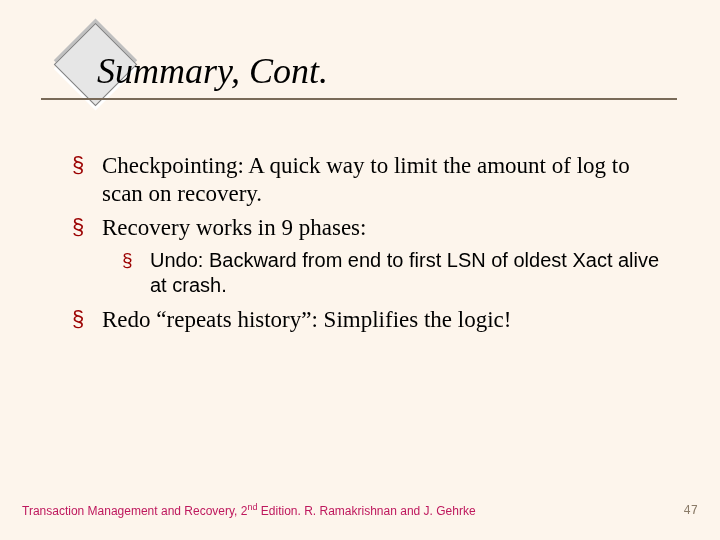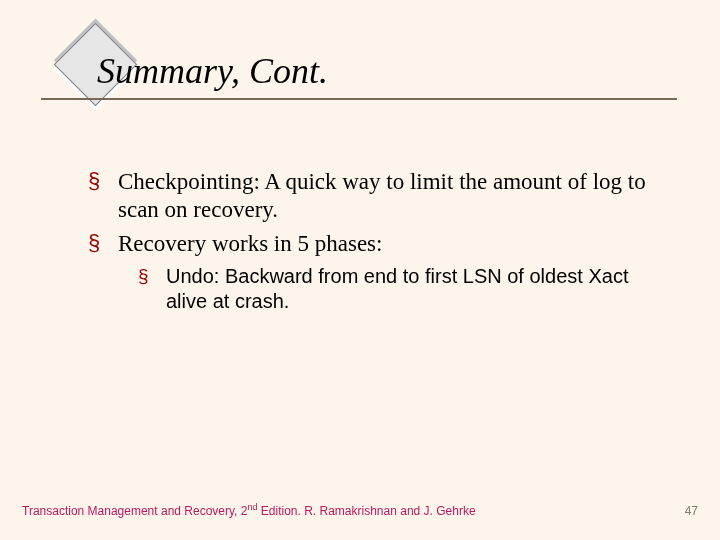--- a/index.html
+++ b/index.html
@@ -54,21 +54,21 @@
     border-top: 2px solid #796a58;
   }
   .content {
     position: absolute;
     top: 152px;
     left: 66px;
     width: 600px;
   }
   ul.level1 {
     list-style: none;
-    margin: 16px;
+    margin: 0;
     padding: 0;
     font-size: 23px;
     line-height: 1.22;
   }
   ul.level1 > li {
     position: relative;
     padding-left: 36px;
     margin-bottom: 6px;
   }
   ul.level1 > li::before {
@@ -110,21 +110,21 @@
     font-size: 12px;
     color: #be185d;
   }
   .footer-left sup {
     font-size: 9px;
   }
   .footer-right {
     position: absolute;
     right: 22px;
     bottom: 22px;
-    font-family: Liberation Sans, sans-serif;
+    font-family: Liberation Mono, monospace;
     font-size: 12px;
     color: #8a7b68;
   }
 </style>
 </head>
 <body>
 
 <div class="slide">
 
   <div class="title-wrap">
@@ -132,24 +132,27 @@
     <div class="title">Summary, Cont.</div>
   </div>
   <div class="underline"></div>
 
   <div class="content">
     <ul class="level1">
       <li>
         <span>Checkpointing:  A quick way to limit the amount of log to scan on recovery.</span>
       </li>
       <li>
-        <span>Recovery works in 5 phases:</span>
+        <span>Recovery works in 9 phases:</span>
         <ul class="level2">
           <li><span>Undo: Backward from end to first LSN of oldest Xact alive at crash.</span></li>
         </ul>
+      </li>
+      <li>
+        <span>Redo “repeats history”: Simplifies the logic!</span>
       </li>
     </ul>
   </div>
 
   <div class="footer-left">
     <span>Transaction Management and Recovery, </span><span>2</span><sup>nd</sup><span> Edition. R. Ramakrishnan and J. Gehrke</span>
   </div>
   <div class="footer-right">47</div>
 
 </div>

